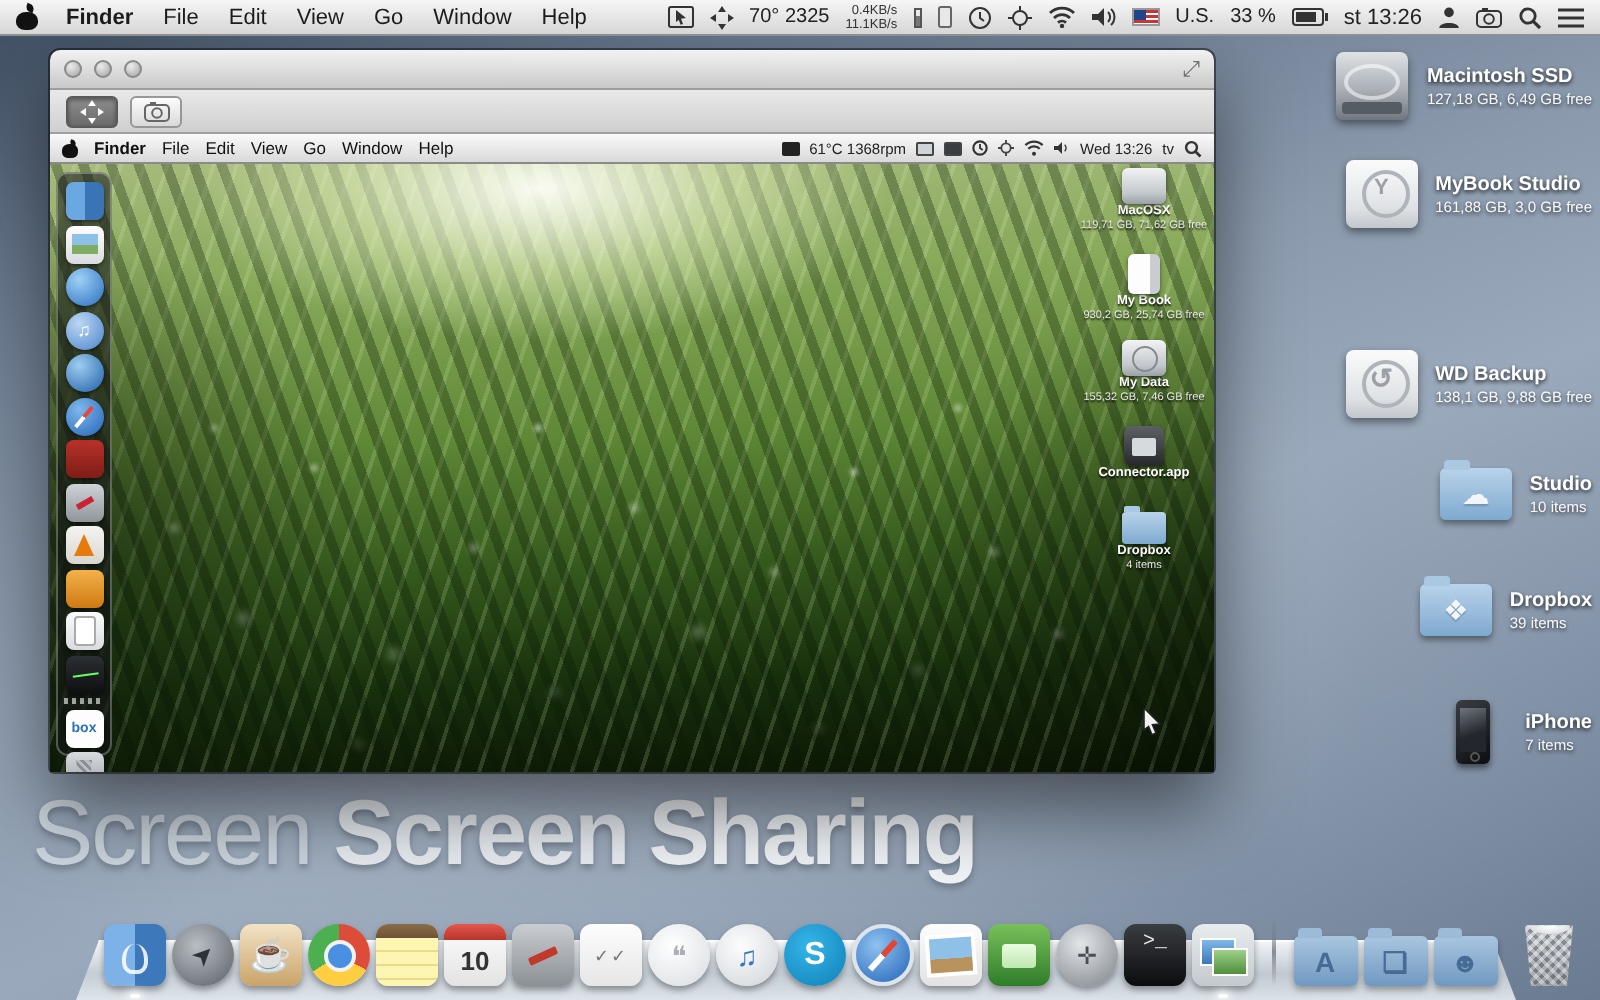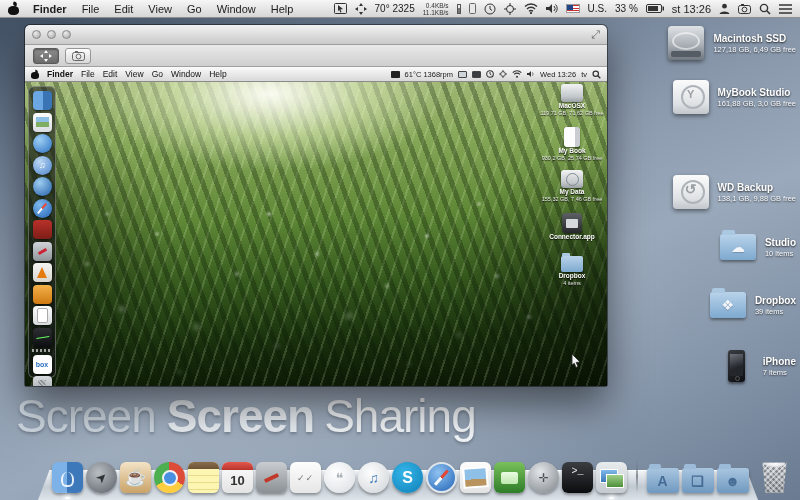--- a/index.html
+++ b/index.html
@@ -139,21 +139,21 @@
   .rapp { width:20px; height:20px; border-radius:4px; background:linear-gradient(#5d6165,#26282b); box-shadow:0 1px 2px rgba(0,0,0,.5); display:flex; align-items:center; justify-content:center; }
   .rapp::before { content:""; width:12px; height:9px; background:#d7dadd; border-radius:1px; }
   .rfolder { width:22px; height:16px; border-radius:2px; background:linear-gradient(#b9d3ea,#7ea9cf); position:relative; box-shadow:0 1px 2px rgba(0,0,0,.5); }
   .rfolder::before { content:""; position:absolute; top:-3px; left:1px; width:8px; height:3px; border-radius:1px 1px 0 0; background:#abc8e3; }
   .rcursor { position:absolute; left:546px; top:272px; z-index:8; }
   
   .hero { position:absolute; left:16px; top:390px; font-size:46px; line-height:52px; letter-spacing:-1px; z-index:10;
     text-shadow:0 2px 3px rgba(40,50,60,.35); white-space:nowrap; }
   .hero .w1 { color:#ccd5de; font-weight:normal; }
   .hero .w2 { color:#e9eef3; font-weight:bold; margin-left:11px; }
-  .hero .w3 { color:#f2f5f8; font-weight:normal; margin-left:10px; }
+  .hero .w3 { color:#f2f5f8; font-weight:bold; margin-left:10px; }
   
   .dock { position:absolute; left:38px; bottom:0; width:720px; height:54px; z-index:30; }
   .shelf { position:absolute; bottom:0; left:0; right:0; height:30px;
     background:linear-gradient(rgba(250,252,254,.92), rgba(205,212,218,.85) 55%, rgba(230,236,240,.9));
     clip-path:polygon(1.6% 0, 98.4% 0, 100% 100%, 0 100%);
     border-top:1px solid rgba(255,255,255,.95); box-shadow:0 -1px 6px rgba(0,0,0,.2); }
   .dock-icons { position:absolute; bottom:7px; left:14px; display:flex; align-items:flex-end; gap:3px; }
   .ico { width:31px; height:31px; border-radius:6px; flex:none; position:relative;
     display:flex; align-items:center; justify-content:center; box-shadow:0 2px 3px rgba(0,0,0,.35); }
   .ind { position:absolute; bottom:-6px; left:50%; width:5px; height:2.5px; margin-left:-2.5px; border-radius:50%;

